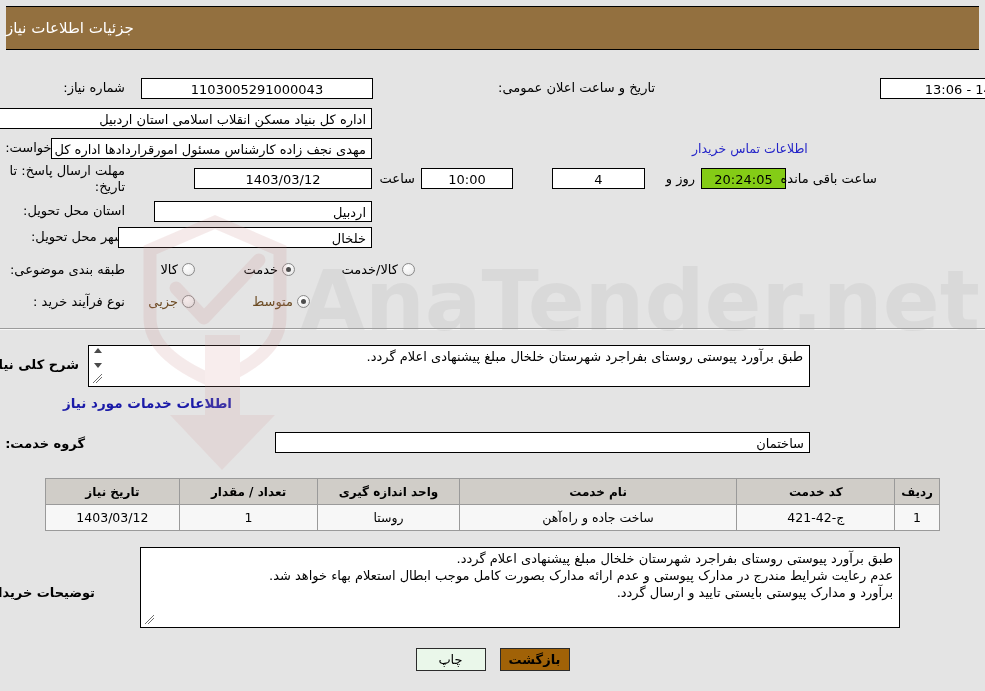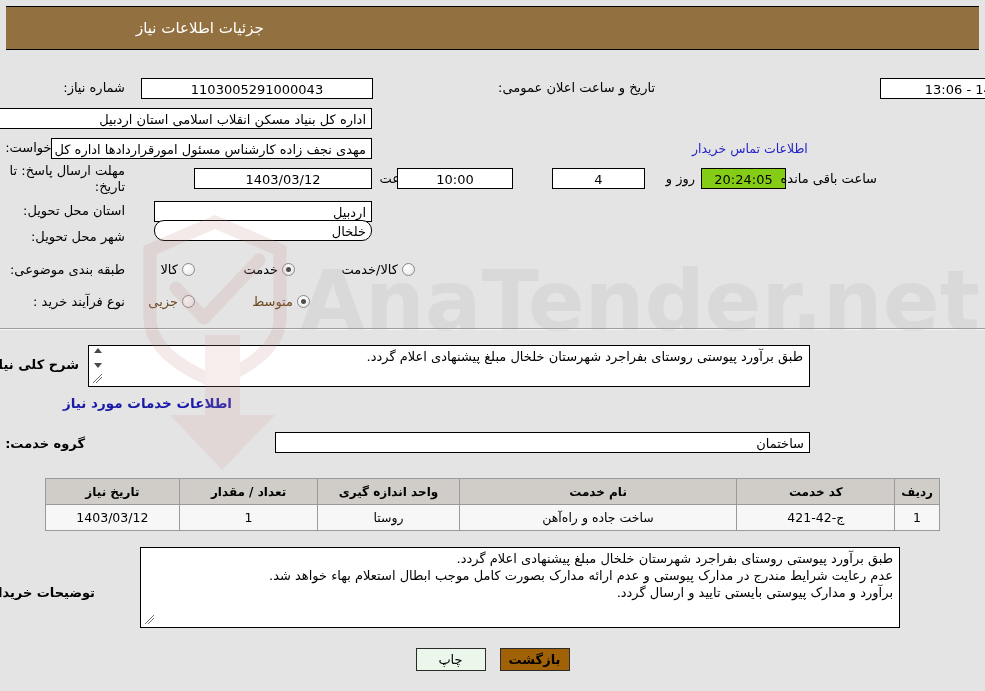--- a/index.html
+++ b/index.html
@@ -27,21 +27,20 @@
     display: flex;
     align-items: center;
     justify-content: flex-start;
     padding-right: 0;
   }
   .banner-title {
     color: #fff;
     font-size: 15px;
     margin-right: auto;
     margin-left: 0;
-    padding-left: 130px;
     letter-spacing: .2px;
   }
 
   
   .wm {
     position: absolute;
     left: 0; top: 0; width: 985px; height: 691px;
     pointer-events: none;
     z-index: 5;
   }
@@ -231,35 +230,35 @@
     <span class="lbl">ایجاد کننده درخواست:</span>
   </div>
   <div class="fld right" style="position:absolute; right:613px; top:138px; width:321px;">مهدی نجف زاده کارشناس مسئول امورقراردادها اداره کل بنیاد مسکن انقلاب اسـ</div>
   <a class="link" style="position:absolute; right:auto; left:692px; top:141px;" href="#">اطلاعات تماس خریدار</a>
 
   <div class="row" style="right:860px; top:163px; display:block; width:120px; text-align:right;">
     <span class="lbl" style="display:inline-block; line-height:16px; white-space:normal;">مهلت ارسال پاسخ: تا تاریخ:</span>
   </div>
   <div class="fld" style="position:absolute; right:613px; top:168px; width:178px;">1403/03/12</div>
   <span class="lbl" style="position:absolute; right:570px; top:171px;">ساعت</span>
-  <div class="fld" style="position:absolute; right:472px; top:168px; width:116px;">10:00</div>
+  <div class="fld" style="position:absolute; right:472px; top:168px; width:92px;">10:00</div>
   <div class="fld" style="position:absolute; right:340px; top:168px; width:93px;">4</div>
   <span class="lbl" style="position:absolute; right:290px; top:171px;">روز و</span>
   <div class="fld cream" style="position:absolute; right:199px; top:168px; width:85px;">20:24:05</div>
   <span class="lbl" style="position:absolute; right:108px; top:171px;">ساعت باقی مانده</span>
 
   <div class="row" style="right:860px; top:203px;">
     <span class="lbl">استان محل تحویل:</span>
   </div>
   <div class="fld right" style="position:absolute; right:613px; top:201px; width:218px;">اردبیل</div>
 
   <div class="row" style="right:860px; top:229px;">
     <span class="lbl">شهر محل تحویل:</span>
   </div>
-  <div class="fld right" style="position:absolute; right:613px; top:220px; width:218px;border-radius:10px;">خلخال</div>
+  <div class="fld right" style="position:absolute; right:613px; top:227px; width:254px;">خلخال</div>
 
   <div class="row" style="right:860px; top:262px;">
     <span class="lbl">طبقه بندی موضوعی:</span>
   </div>
   <div class="radiogrp" style="position:absolute; right:790px; top:262px;">
     <span class="radio"></span>
     <span class="rlabel">کالا</span>
   </div>
   <div class="radiogrp" style="position:absolute; right:690px; top:262px;">
     <span class="radio on"></span>

